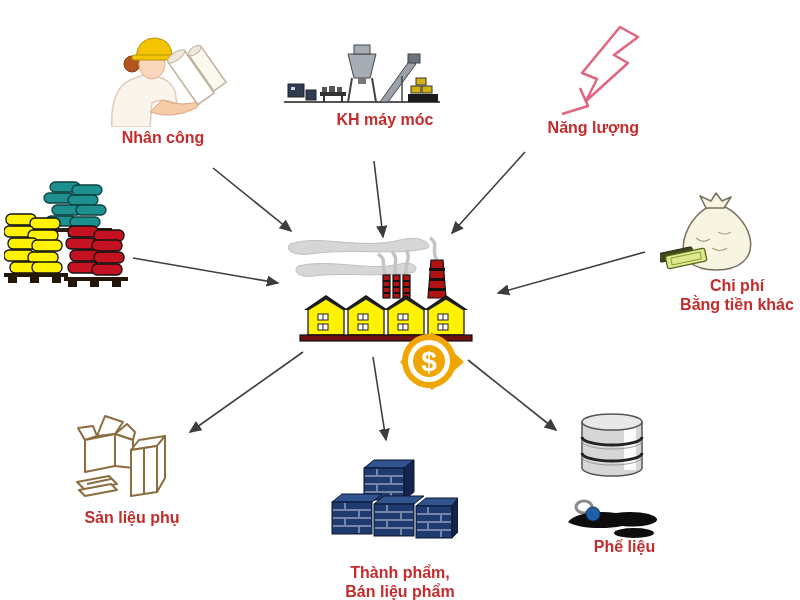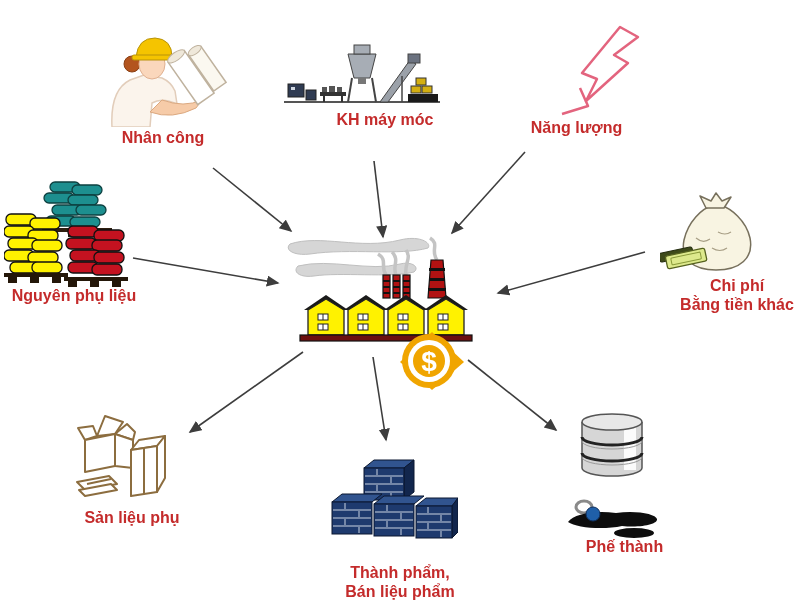--- a/index.html
+++ b/index.html
@@ -84,21 +84,21 @@
   <div class="label" style="left:305px;top:111px;width:160px;">
     <span>KH máy móc</span>
   </div>
 
   <div class="icon-box" style="left:556px;top:24px;">
     <svg width="88" height="94" viewBox="0 0 88 94">
       <path d="M64,3 L82,13 L58,31 L72,39 L30,77 L41,55 L26,49 Z" fill="#fff" stroke="var(--lightning-pink,#E3647E)" stroke-width="2.5" stroke-linejoin="round"></path>
       <path d="M6,90 L32,82 L24,64" fill="none" stroke="var(--lightning-pink,#E3647E)" stroke-width="2.5" stroke-linejoin="round"></path>
     </svg>
   </div>
-  <div class="label" style="left:514px;top:119px;width:125px;">
+  <div class="label" style="left:514px;top:119px;width:125px;text-align:right;">
     <span>Năng lượng</span>
   </div>
 
   <div class="icon-box" style="left:4px;top:178px;">
     <svg width="132" height="112" viewBox="0 0 132 112">
       <g fill="var(--bag-teal,#1D8F8F)" stroke="#0d4040" stroke-width="1.3">
         <rect x="46" y="4" width="30" height="10" rx="5"></rect>
           <rect x="68" y="7" width="30" height="10" rx="5"></rect>
         <rect x="40" y="15" width="30" height="10" rx="5"></rect>
           <rect x="64" y="17" width="30" height="10" rx="5"></rect>
@@ -136,23 +136,20 @@
           <rect x="90" y="74" width="30" height="11" rx="5"></rect>
         <rect x="64" y="84" width="30" height="11" rx="5"></rect>
           <rect x="88" y="86" width="30" height="11" rx="5"></rect>
       </g>
       <rect x="60" y="99" width="64" height="4" fill="#241709"></rect>
       <rect x="64" y="103" width="9" height="6" fill="#241709"></rect>
         <rect x="86" y="103" width="9" height="6" fill="#241709"></rect>
         <rect x="108" y="103" width="9" height="6" fill="#241709"></rect>
     </svg>
   </div>
-  <div class="label" style="left:0px;top:287px;width:148px;">
-    <span>Nguyên phụ liệu</span>
-  </div>
 
   <div class="icon-box" style="left:660px;top:192px;">
     <svg width="110" height="86" viewBox="0 0 110 86">
       <path d="M52,14 C42,16 28,30 24,48 C20,68 34,78 56,78 C80,78 94,66 90,46 C86,28 70,16 62,14 Z" fill="#F8F4E2" stroke="#77705C" stroke-width="1.5"></path>
       <polygon points="46,16 40,4 51,9 56,1 62,9 71,5 64,16" fill="#F8F4E2" stroke="#77705C" stroke-width="1.5" stroke-linejoin="round"></polygon>
       <path d="M36,46 q7,6 14,1 M52,56 q8,5 15,0 M34,62 q6,4 12,1 M58,40 q7,4 13,0" fill="none" stroke="#A89F86" stroke-width="1.2"></path>
       <g transform="rotate(-12 26 66)">
         <rect x="0" y="56" width="34" height="9" rx="2" fill="#3E4A1A" stroke="#252d10"></rect>
         <rect x="6" y="60" width="40" height="13" rx="2" fill="var(--bill-green,#DDE98C)" stroke="#56621f" stroke-width="1.3"></rect>
         <rect x="11" y="63" width="30" height="7" rx="1" fill="none" stroke="#8a9a3a"></rect>
@@ -299,16 +296,16 @@
       <path d="M22,47 A30,8 0 0 0 82,47" fill="none" stroke="#222" stroke-width="3"></path>
       <path d="M22,35 A30,8 0 0 0 82,35 M22,51 A30,8 0 0 0 82,51" fill="none" stroke="#999" stroke-width="1"></path>
       <ellipse cx="52" cy="16" rx="30" ry="8" fill="#E8E8E8" stroke="#555" stroke-width="1.5"></ellipse>
       <ellipse cx="24" cy="101" rx="8" ry="6" fill="none" stroke="#8a8a8a" stroke-width="3"></ellipse>
       <path d="M8,116 C14,108 34,104 56,107 C76,104 96,108 97,113 C98,118 82,122 62,120 C44,124 16,122 8,116 Z" fill="#0d0d0d"></path>
       <ellipse cx="74" cy="127" rx="20" ry="5" fill="#0d0d0d"></ellipse>
       <circle cx="33" cy="108" r="7" fill="#1F5FA8" stroke="#0e2f5e"></circle>
     </svg>
   </div>
   <div class="label" style="left:572px;top:538px;width:105px;">
-    <span>Phế thành</span>
+    <span>Phế liệu</span>
   </div>
 
 </div>
 
 </body></html>

